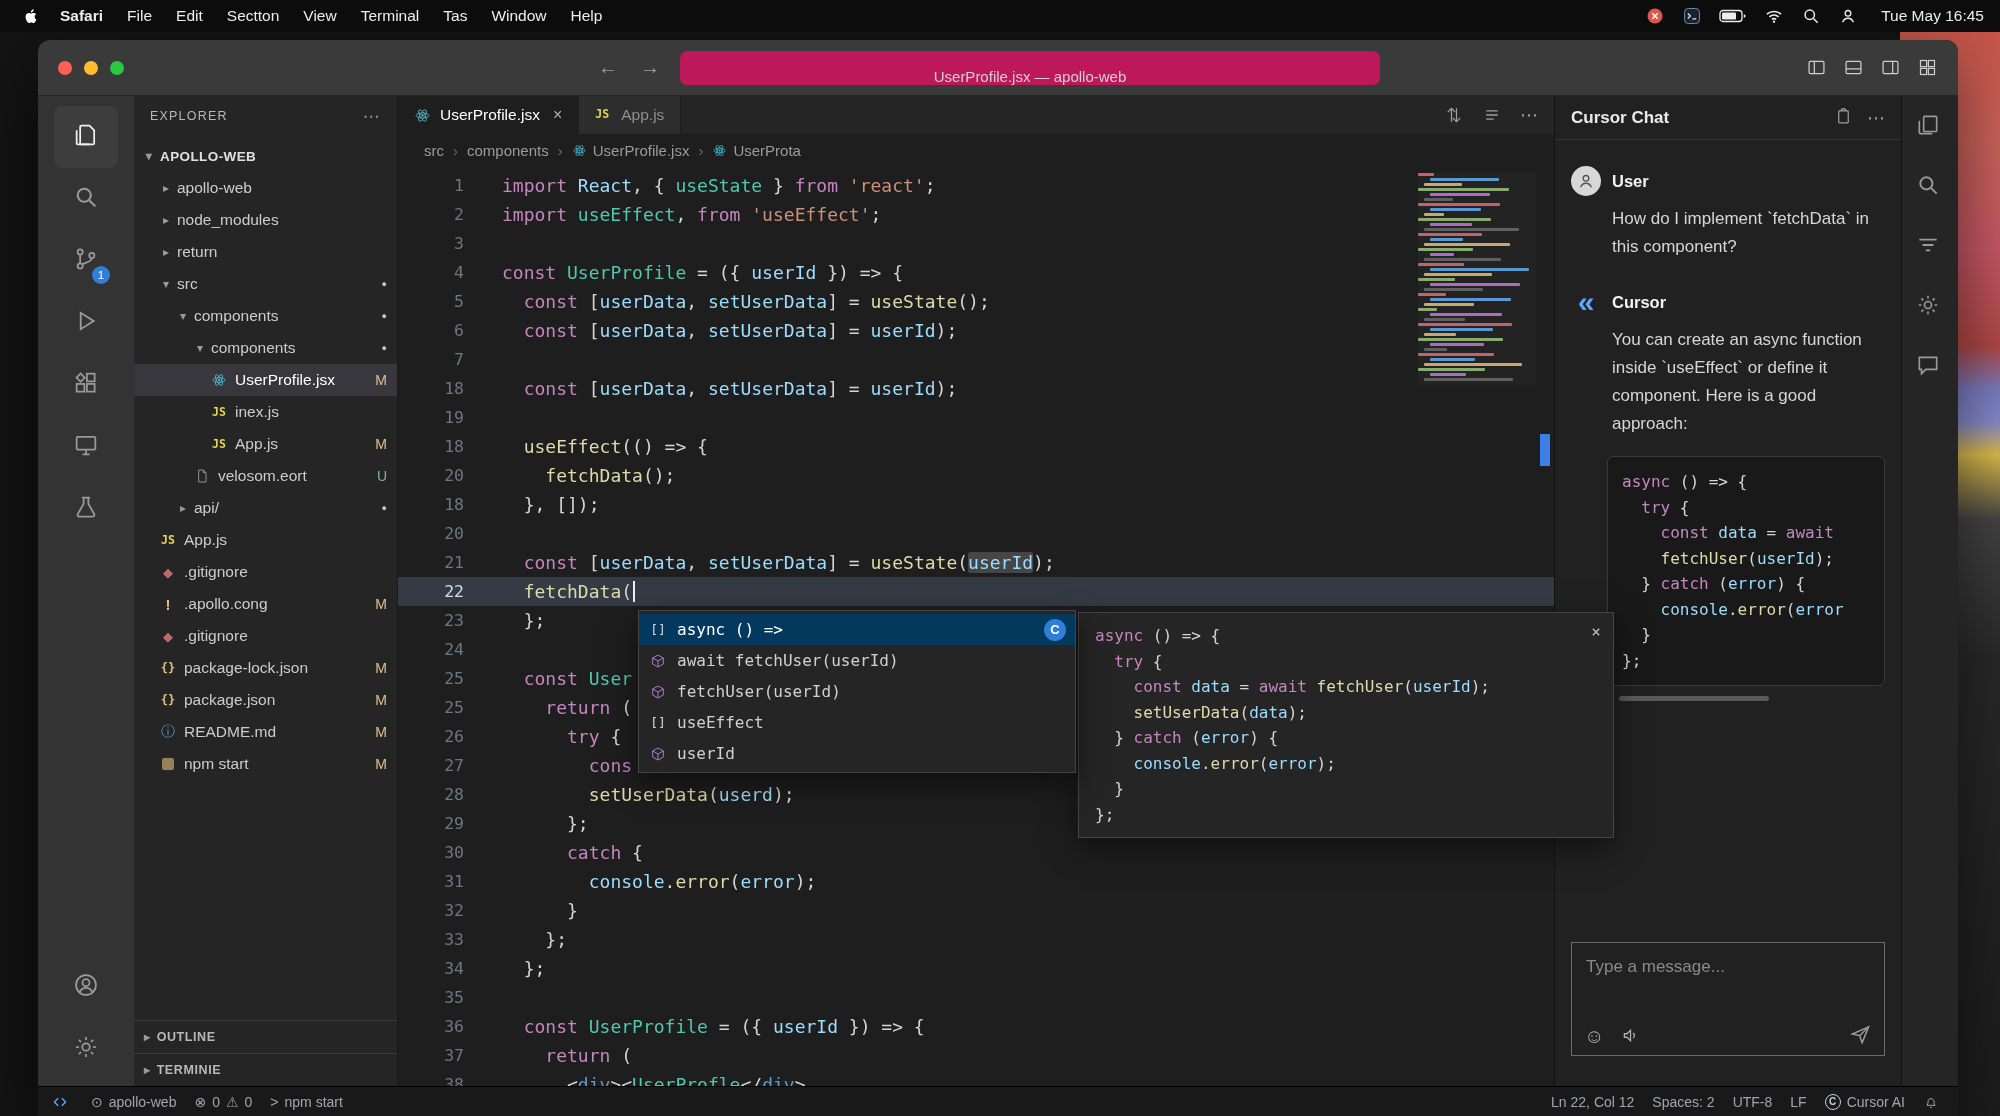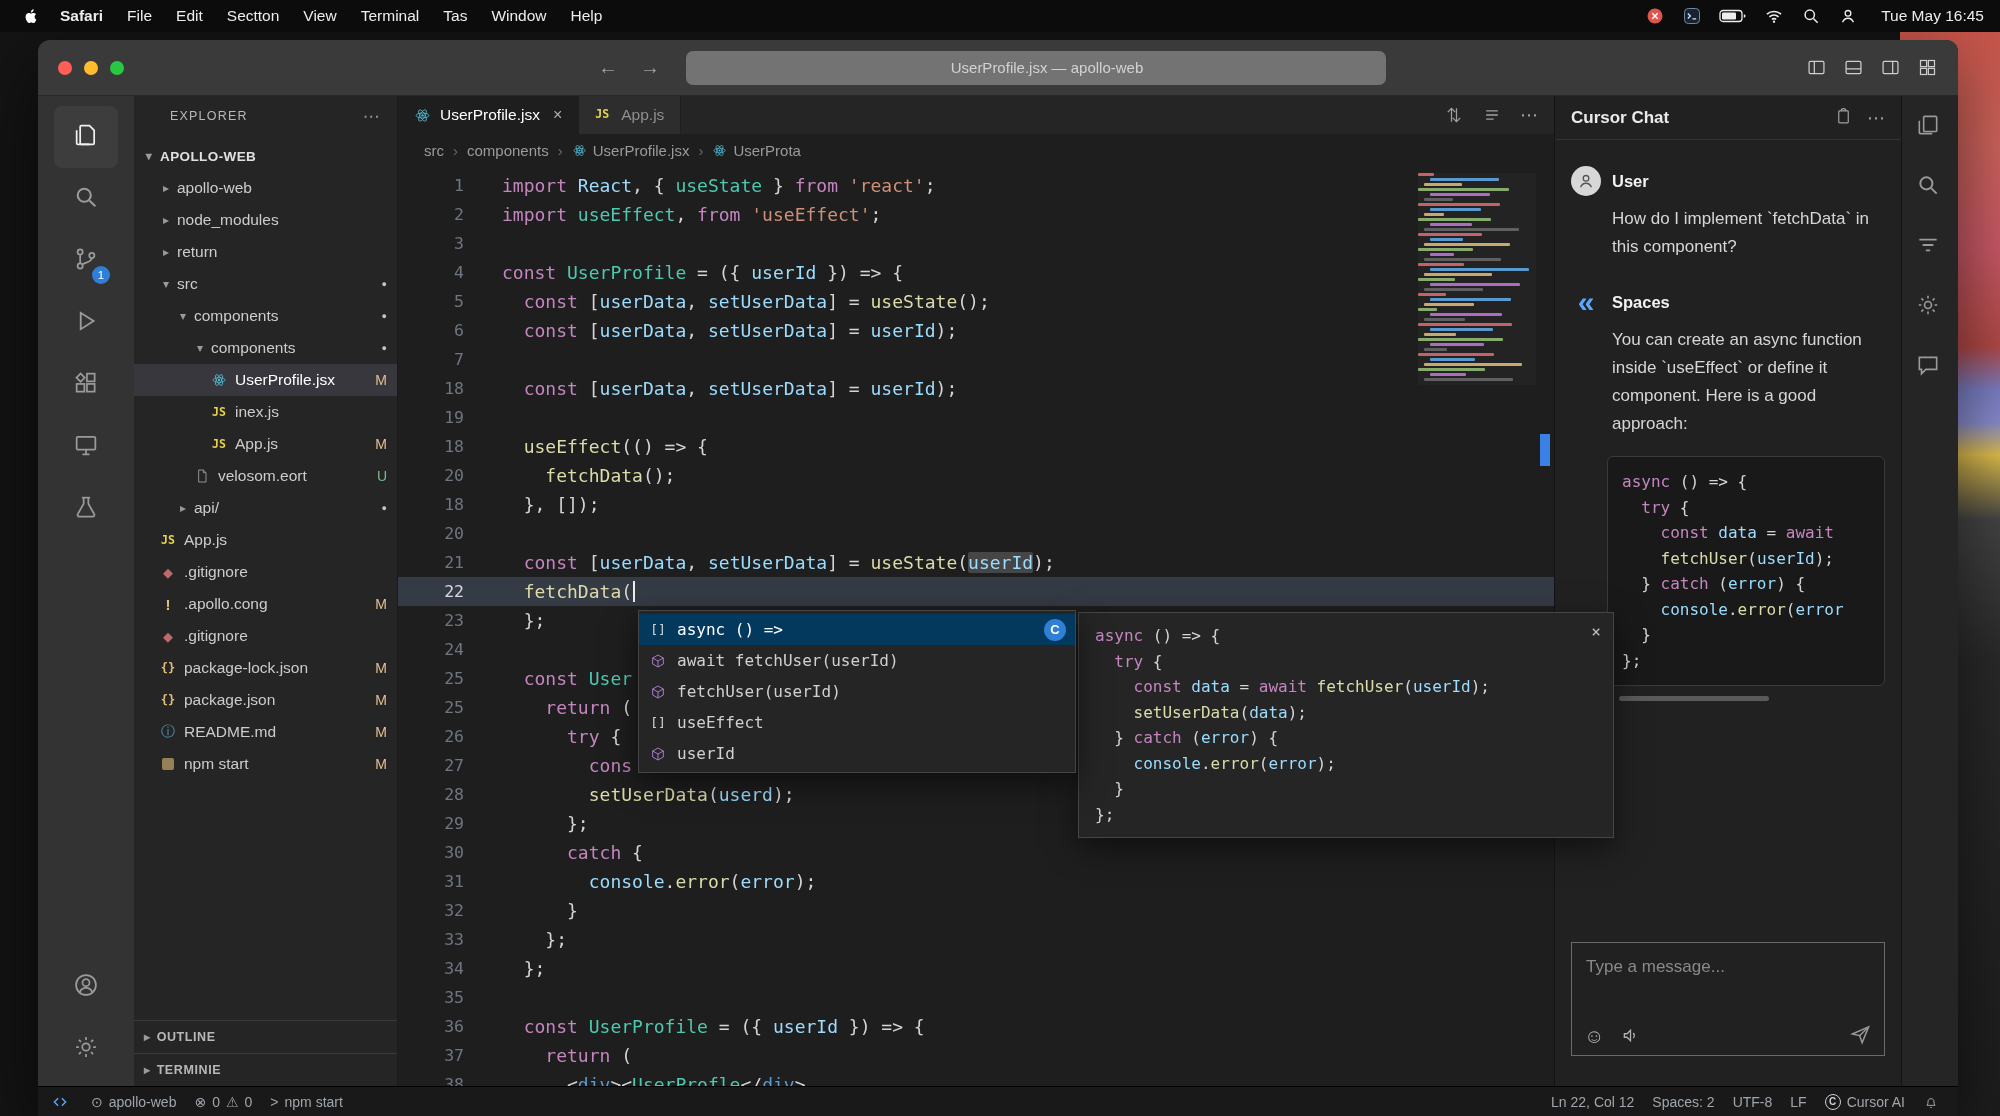--- a/index.html
+++ b/index.html
@@ -30,22 +30,22 @@
     background:#1e1e1e; border-radius:12px 12px 0 0; overflow:hidden;
     box-shadow:0 24px 80px rgba(0,0,0,.6); display:flex; flex-direction:column; }
 
   
   .titlebar { height:56px; flex:none; background:#3a3a3a; border-bottom:1px solid #272727;
     display:flex; align-items:center; }
   .traffic { display:flex; gap:12px; padding-left:20px; width:140px; flex:none; }
   .tl { width:14px; height:14px; border-radius:50%; }
   .tl.red{background:#ff5f57}.tl.yellow{background:#febc2e}.tl.green{background:#28c840}
   .nav-arrows { display:flex; gap:22px; margin-left:420px; color:#9f9f9f; font-size:20px; }
-  .addressbar { margin-left:26px; width:700px; height:34px; background:#737373; border-radius:7px;
-    display:flex; align-items:center; justify-content:center; gap:8px; color:#d2d2d2; font-size:15px; }
+  .addressbar { margin-left:20px; width:700px; height:34px; background:#be185d; border-radius:7px;
+    display:flex; align-items:center; justify-content:center; gap:8px; color:#d2d2d2; font-size:15px;flex-direction:column; }
   .addressbar .micon{ width:14px; height:14px; color:#bdbdbd; display:inline-flex;}
   .tb-right { margin-left:auto; display:flex; gap:16px; padding-right:20px; color:#cfcfcf; }
   .tb-right .micon { width:21px; height:21px; display:inline-flex; }
   .tb-right .micon svg{ width:100%; height:100%; }
 
   
   .workbench { flex:1; display:flex; position:relative; overflow:hidden; }
 
   
   .activitybar { width:96px; flex:none; background:#333333; display:flex; flex-direction:column; align-items:center; padding-top:10px; }
@@ -54,21 +54,21 @@
   .ab-item.active { color:#f0f0f0; background:#3d3d3d; }
   .ab-item svg { width:28px; height:28px; }
   .ab-badge { position:absolute; right:8px; bottom:8px; min-width:18px; height:18px; border-radius:9px;
     background:#2f7fd6; color:#fff; font-size:11.5px; display:flex; align-items:center; justify-content:center; padding:0 4px; }
   .ab-bottom { margin-top:auto; margin-bottom:6px; display:flex; flex-direction:column; align-items:center; }
 
   
   .sidebar { width:264px; flex:none; background:#252526; border-right:1px solid #1a1a1a;
     display:flex; flex-direction:column; position:relative; font-size:15.5px; color:#cccccc; }
   .sb-header { height:40px; display:flex; align-items:center; padding:0 16px; color:#b8b8b8;
-    font-size:12.5px; letter-spacing:1.2px;margin-left:20px; }
+    font-size:12.5px; letter-spacing:1.2px; }
   .sb-header .more { margin-left:auto; color:#9a9a9a; font-size:17px; cursor:pointer; }
   .tree { flex:1; overflow:hidden; padding-top:4px; }
   .tree-row { height:32px; display:flex; align-items:center; cursor:pointer; padding-right:10px; white-space:nowrap; }
   .tree-row.selected { background:#37373d; color:#fff; }
   .tree-row .twisty { width:14px; flex:none; color:#9a9a9a; font-size:12px; text-align:center; margin-right:4px; }
   .tree-row .ficon { width:18px; flex:none; margin-right:7px; display:inline-flex; align-items:center; justify-content:center; font-size:13px; }
   .tree-row .ficon svg { width:16px; height:16px; }
   .tree-root { font-weight:700; font-size:13.5px; color:#e0e0e0; letter-spacing:.4px; }
   .badge-m { margin-left:auto; color:#e2c08d; font-size:14px; }
   .badge-u { margin-left:auto; color:#81b88b; font-size:14px; }
@@ -760,21 +760,21 @@
               <svg viewBox="0 0 24 24" fill="none" stroke="currentColor" stroke-width="1.6">
                 <circle cx="12" cy="8.8" r="3.4"></circle>
                 <path d="M5.5 19.5c1.3-3.2 3.8-4.8 6.5-4.8s5.2 1.6 6.5 4.8"></path>
               </svg>
             </span>
           <span class="msg-name">User</span>
         </div>
         <div class="msg-text">How do I implement `fetchData` in this component?</div>
         <div class="msg-head">
           <span class="cursor-logo">«</span>
-          <span class="msg-name">Spaces</span>
+          <span class="msg-name">Cursor</span>
         </div>
         <div class="msg-text">You can create an async function inside `useEffect` or define it component. Here is a good approach:</div>
         <div class="chat-code" id="chat-code">
             <div style="white-space: pre;"><span class="tok tok-kw">async</span><span class="tok tok-pun"> () =&gt; {</span></div>
             <div style="white-space: pre;"><span class="tok tok-pun">  </span><span class="tok tok-kw">try</span><span class="tok tok-pun"> {</span></div>
             <div style="white-space: pre;"><span class="tok tok-pun">    </span><span class="tok tok-kw">const </span><span class="tok tok-var">data</span><span class="tok tok-pun"> = </span><span class="tok tok-kw">await</span></div>
             <div style="white-space: pre;"><span class="tok tok-pun">    </span><span class="tok tok-fn">fetchUser</span><span class="tok tok-pun">(</span><span class="tok tok-var">userId</span><span class="tok tok-pun">);</span></div>
             <div style="white-space: pre;"><span class="tok tok-pun">  } </span><span class="tok tok-kw">catch</span><span class="tok tok-pun"> (</span><span class="tok tok-var">error</span><span class="tok tok-pun">) {</span></div>
             <div style="white-space: pre;"><span class="tok tok-pun">    </span><span class="tok tok-var">console</span><span class="tok tok-pun">.</span><span class="tok tok-fn">error</span><span class="tok tok-pun">(</span><span class="tok tok-var">error</span></div>
             <div style="white-space: pre;"><span class="tok tok-pun">  }</span></div>

